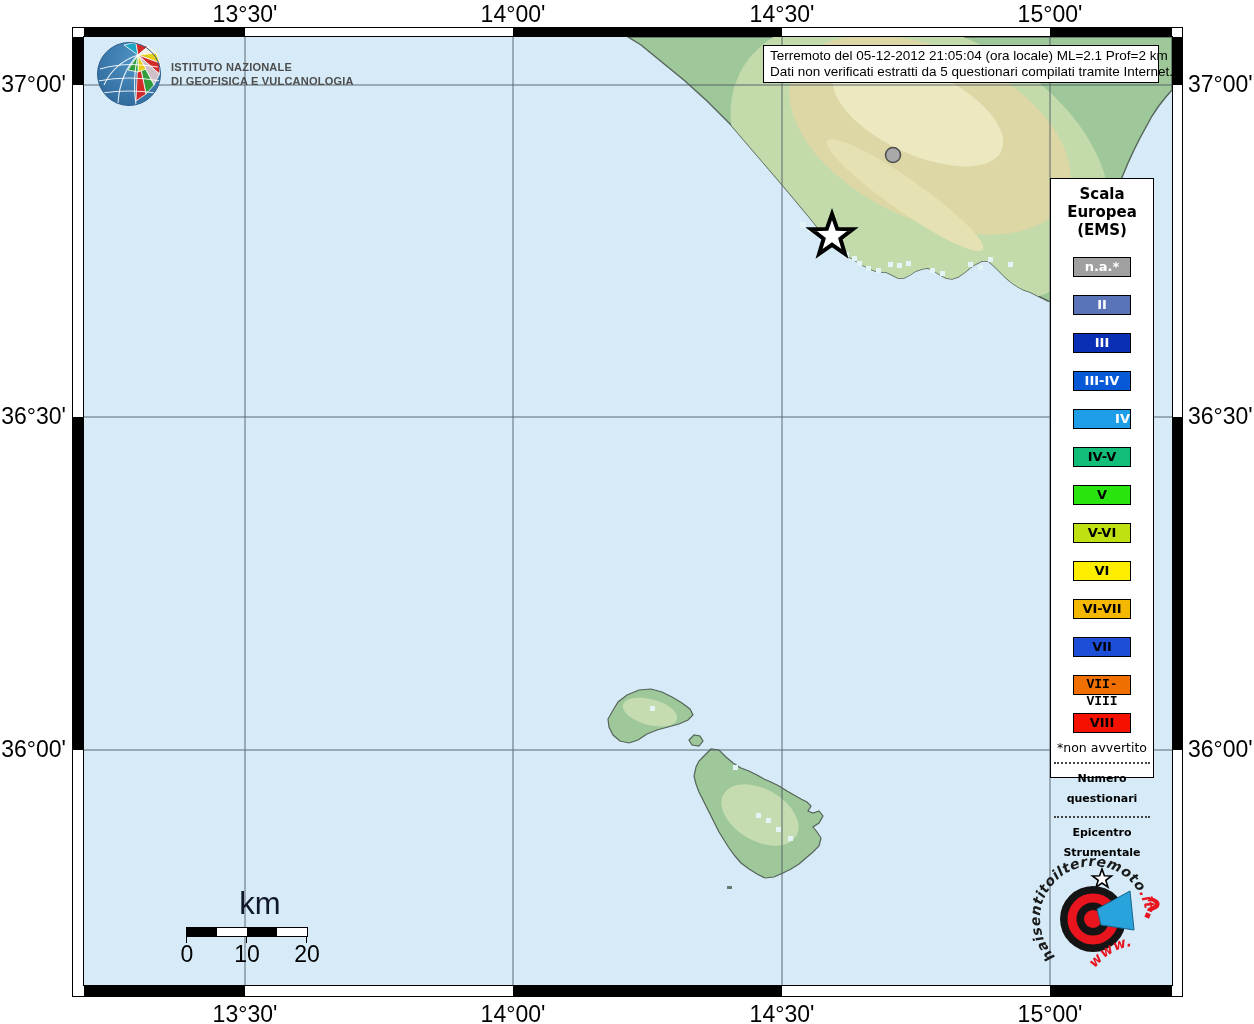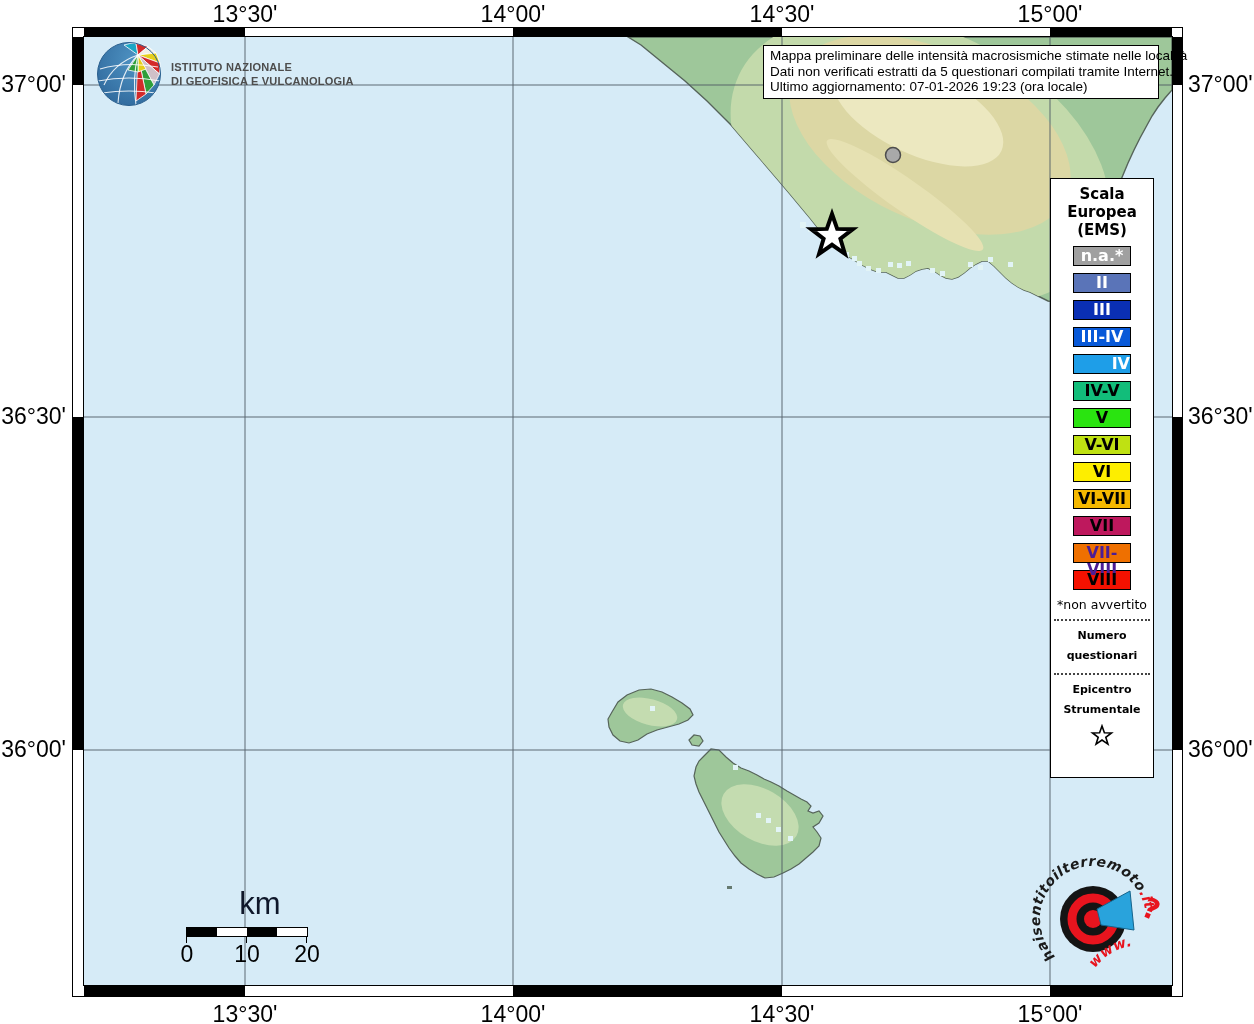--- a/index.html
+++ b/index.html
@@ -12,22 +12,22 @@
   .axis-right{width:80px;text-align:left;}
   
   #info-box{position:absolute;left:763px;top:45px;width:396px;background:#fff;
             border:1px solid #000;padding:2px 6px 3px 6px;box-sizing:border-box;}
   #info-box div{font-size:13.5px;line-height:15.6px;white-space:nowrap;}
   
   #legend{position:absolute;left:1050px;top:178px;width:104px;height:600px;background:#fff;
           border:1px solid #000;box-sizing:border-box;text-align:center;
           font-family:"DejaVu Sans",sans-serif;}
   .legend-title{font-size:15px;font-weight:bold;line-height:18px;}
-  .swatch{width:58px;height:20px;margin:7px auto 0 auto;border:1.5px solid #000;
-          box-sizing:border-box;font-size:16px;font-weight:bold;line-height:17px;}
+  .swatch{width:58px;height:20px;margin:18px auto 0 auto;border:1.5px solid #000;
+          box-sizing:border-box;font-size:13px;font-weight:bold;line-height:17px;}
   .footnote{font-size:12.5px;margin-top:7px;font-family:"DejaVu Sans",sans-serif;}
   .dotted-hr{border:0;border-top:2px dotted #444;margin:7px 3px 5px 3px;}
   .legend-sub{font-size:11px;font-weight:bold;line-height:20px;}
   .circle-grid{display:flex;flex-wrap:wrap;justify-content:space-around;padding:2px 4px 0 4px;}
   .circle-cell{width:44px;display:flex;flex-direction:column;align-items:center;margin-top:4px;}
   .circle-cell .lbl{font-size:13px;line-height:15px;}
   
   #scalebar-km{position:absolute;left:200px;top:886px;width:120px;text-align:center;
                font-size:31px;color:#0f172a;}
   #scalebar{position:absolute;left:186px;top:927px;width:120px;height:8px;border:1px solid #000;
@@ -187,44 +187,43 @@
         <path d="M6,52 Q33,48 60,52"></path>
     </g>
     <circle cx="33" cy="33" r="31.5" fill="none" stroke="#2a5f8e" stroke-width="1"></circle>
   </svg>
   <div id="ingv-text">
     <div>ISTITUTO NAZIONALE</div>
     <div>DI GEOFISICA E VULCANOLOGIA</div>
   </div>
 
   <div id="info-box">
-    <div>Mappa preliminare delle intensità macrosismiche stimate nelle località</div>
+    <div>Terremoto del 05-12-2012 21:05:04 (ora locale) ML=2.1 Prof=2 km</div>
     <div>Dati non verificati estratti da 5 questionari compilati tramite Internet.</div>
-    <div>Ultimo aggiornamento: 07-01-2026 19:23 (ora locale)</div>
   </div>
 
   <div id="legend">
     <div style="margin-top:6px">
       <div class="legend-title">Scala</div>
       <div class="legend-title">Europea</div>
       <div class="legend-title">(EMS)</div>
     </div>
     <div style="margin-top:2px">
       <div class="swatch" style="background: rgb(160, 160, 160); color: rgb(255, 255, 255);">n.a.*</div>
       <div class="swatch" style="background: rgb(90, 116, 184); color: rgb(255, 255, 255);">II</div>
       <div class="swatch" style="background: rgb(10, 47, 180); color: rgb(255, 255, 255);">III</div>
       <div class="swatch" style="background: rgb(8, 89, 216); color: rgb(255, 255, 255);">III-IV</div>
       <div class="swatch" style="background: rgb(30, 158, 232); color: rgb(255, 255, 255); text-align: right;">IV</div>
       <div class="swatch" style="background: rgb(18, 189, 122); color: rgb(0, 0, 0);">IV-V</div>
       <div class="swatch" style="background: rgb(42, 228, 16); color: rgb(0, 0, 0);">V</div>
       <div class="swatch" style="background: rgb(191, 225, 18); color: rgb(0, 0, 0);">V-VI</div>
       <div class="swatch" style="background: rgb(253, 238, 0); color: rgb(0, 0, 0);">VI</div>
       <div class="swatch" style="background: rgb(245, 184, 0); color: rgb(0, 0, 0);">VI-VII</div>
-      <div class="swatch" style="background: #be185d; color: rgb(0, 0, 0);">VII</div>
-      <div class="swatch" style="background: rgb(239, 112, 0); color: #4c1d95;">VII-VIII</div>
+      <div class="swatch" style="background: #1d4ed8; color: rgb(0, 0, 0);">VII</div>
+      <div class="swatch" style="background: rgb(239, 112, 0); color: #000000; font-family: Liberation Mono, monospace;">VII-VIII</div>
       <div class="swatch" style="background: rgb(244, 17, 0); color: rgb(0, 0, 0);">VIII</div>
     </div>
     <div class="footnote">*non avvertito</div>
     <hr class="dotted-hr">
     <div class="legend-sub">Numero</div>
     <div class="legend-sub">questionari</div>
     <hr class="dotted-hr">
     <div class="legend-sub">Epicentro</div>
     <div class="legend-sub">Strumentale</div>
     <svg width="26" height="24" style="margin-top:4px">

